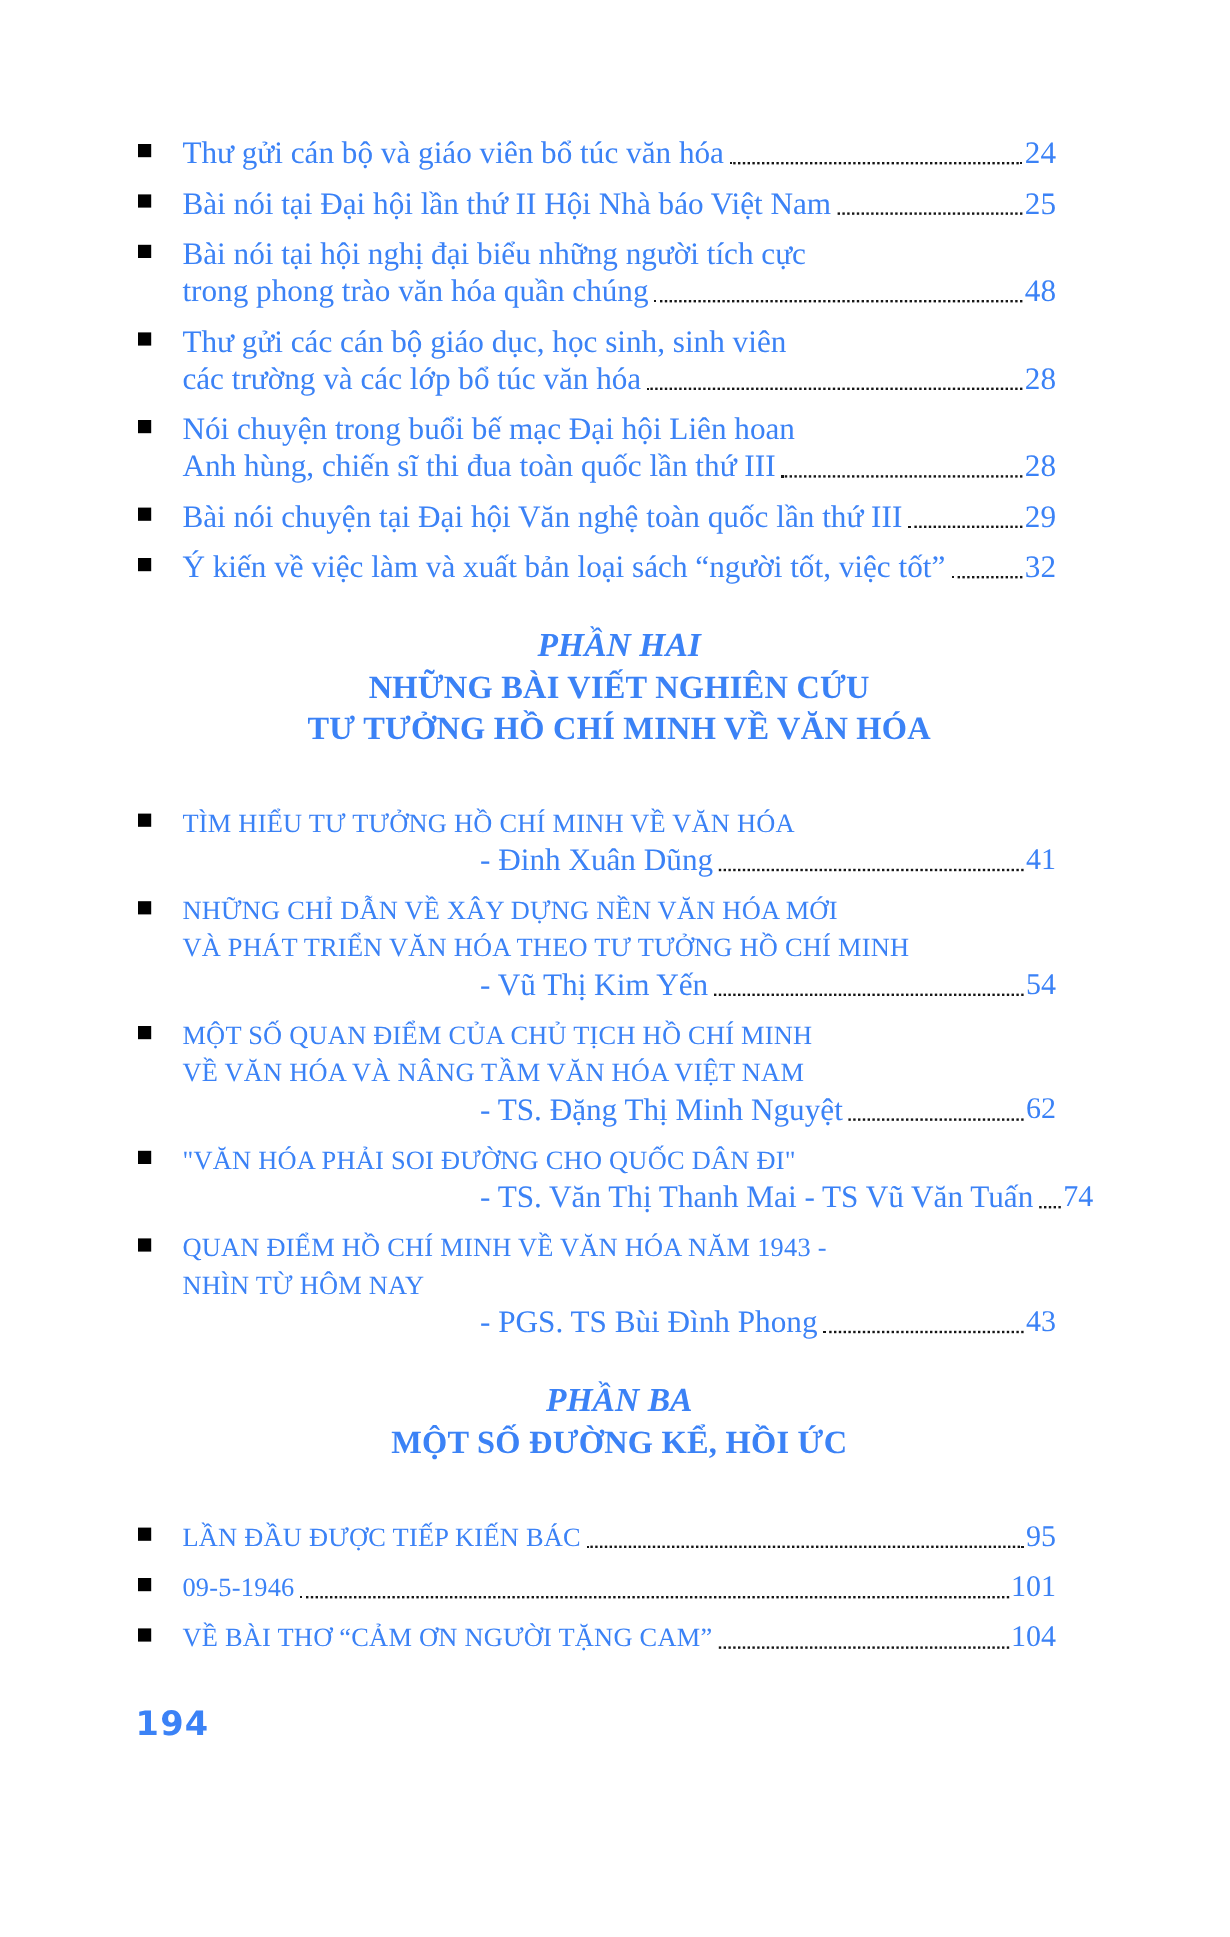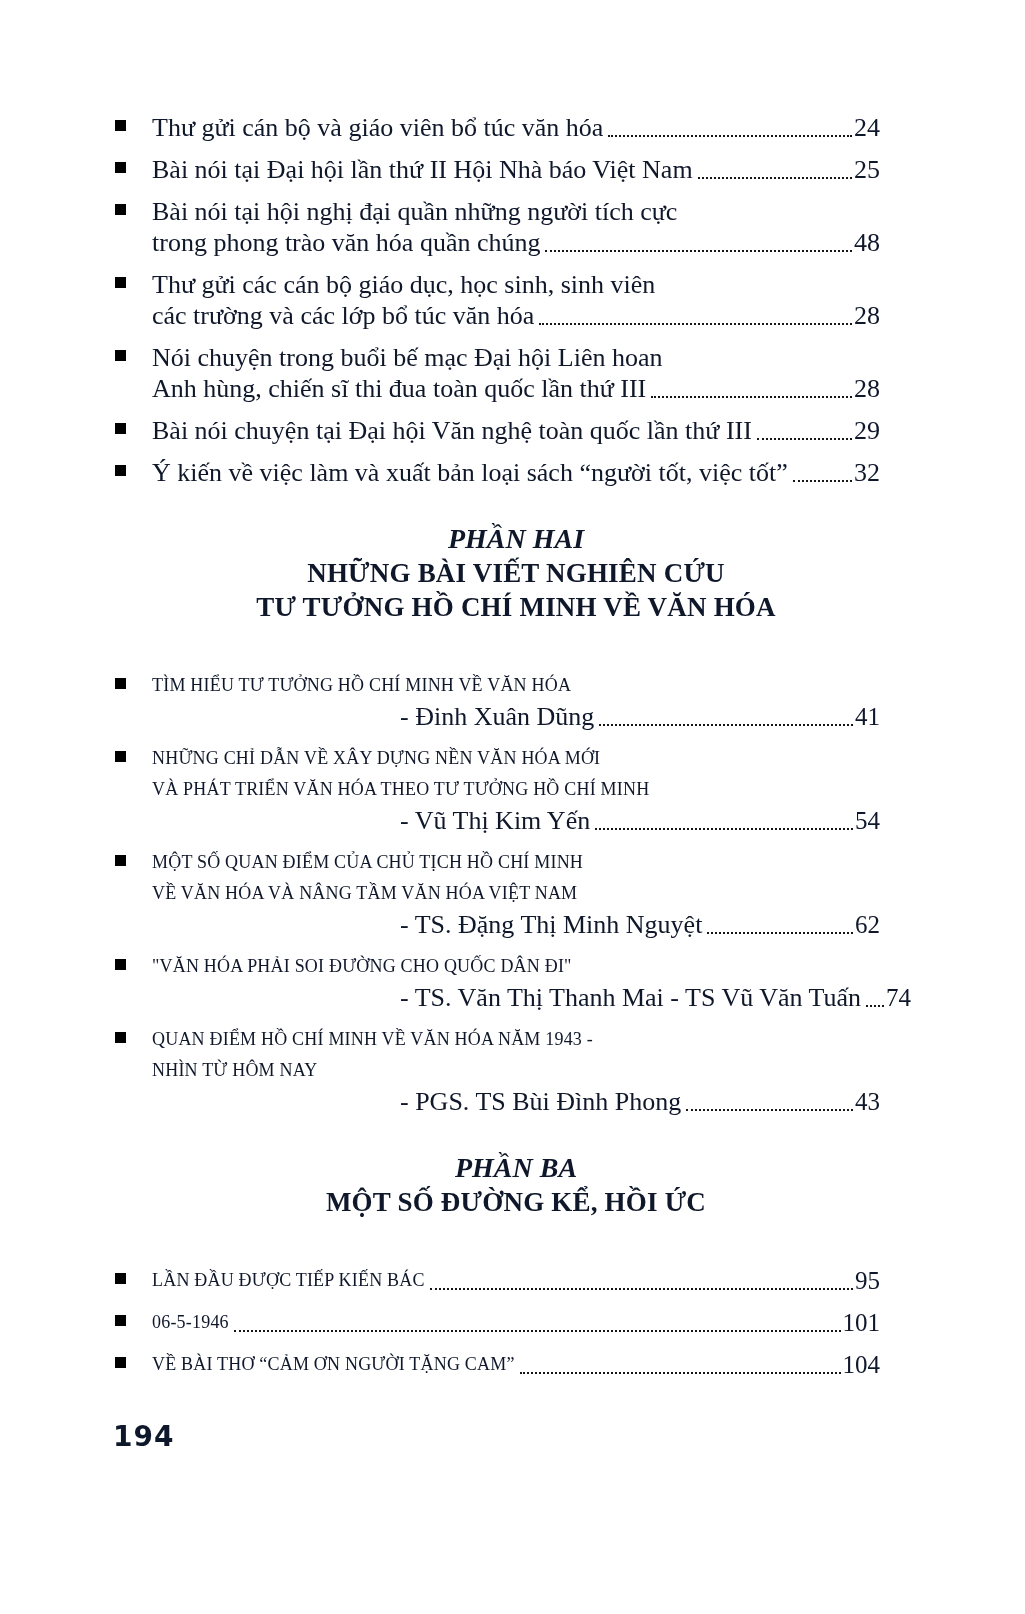--- a/index.html
+++ b/index.html
@@ -1,20 +1,20 @@
 <!DOCTYPE html>
 <html><head>
 <meta charset="utf-8">
 <style>
   html,body{margin:0;padding:0;background:#ffffff;}
   .page{
     position:relative;
     width:1025px;height:1614px;
     background:#ffffff;
-    color:#0f172a;
+    color:#3b82f6;
     font-family:"Liberation Serif","DejaVu Serif",serif;
     overflow:hidden;
   }
   .content{
     position:absolute;
     left:152px;top:112px;
     width:728px;
   }
   .toc-section{margin:0;}
   .section-heading{text-align:center;margin:34px 0 46px 0;}
@@ -24,21 +24,21 @@
   .heading-title{
     font-size:27px;font-weight:700;line-height:34px;letter-spacing:0.2px;
   }
   .entry-list{margin:0;}
   .toc-entry{position:relative;margin-bottom:11px;}
   .bullet{
     position:absolute;left:-37px;top:8px;
     width:11px;height:11px;background:#000;display:block;
   }
   .line{font-size:26px;line-height:31px;}
-  .caps .line{font-size:18px;letter-spacing:0.2px;}
+  .caps .line{font-size:22px;letter-spacing:0.2px;}
   .dotrow{display:flex;align-items:flex-end;}
   .dotrow .line{white-space:nowrap;flex:0 0 auto;}
   .leader{
     flex:1 1 auto;min-width:18px;
     border-bottom:2.5px dotted #161616;
     margin:0 2px 6px 5px;
   }
   .pagenum{font-size:26px;line-height:31px;flex:0 0 auto;}
   .caps .pagenum{font-size:25px;}
   .author-row .spacer{flex:0 0 auto;width:248px;}
@@ -72,21 +72,21 @@
               <div class="dotrow">
                 <span class="line">Bài nói tại Đại hội lần thứ II Hội Nhà báo Việt Nam</span>
                 <span class="leader"></span>
                 <span class="pagenum">25</span>
               </div>
             </div>
           </div>
           <div class="toc-entry">
             <span class="bullet"></span>
             <div class="entry-body">
-              <div class="line">Bài nói tại hội nghị đại quần những người tích cực</div>
+              <div class="line">Bài nói tại hội nghị đại biểu những người tích cực</div>
               <div class="dotrow">
                 <span class="line">trong phong trào văn hóa quần chúng</span>
                 <span class="leader"></span>
                 <span class="pagenum">48</span>
               </div>
             </div>
           </div>
           <div class="toc-entry">
             <span class="bullet"></span>
             <div class="entry-body">
@@ -216,21 +216,21 @@
                 <span class="line">LẦN ĐẦU ĐƯỢC TIẾP KIẾN BÁC</span>
                 <span class="leader"></span>
                 <span class="pagenum">95</span>
               </div>
             </div>
           </div>
           <div class="toc-entry">
             <span class="bullet"></span>
             <div class="entry-body">
               <div class="dotrow">
-                <span class="line">06-5-1946</span>
+                <span class="line">09-5-1946</span>
                 <span class="leader"></span>
                 <span class="pagenum">101</span>
               </div>
             </div>
           </div>
           <div class="toc-entry">
             <span class="bullet"></span>
             <div class="entry-body">
               <div class="dotrow">
                 <span class="line">VỀ BÀI THƠ “CẢM ƠN NGƯỜI TẶNG CAM”</span>

